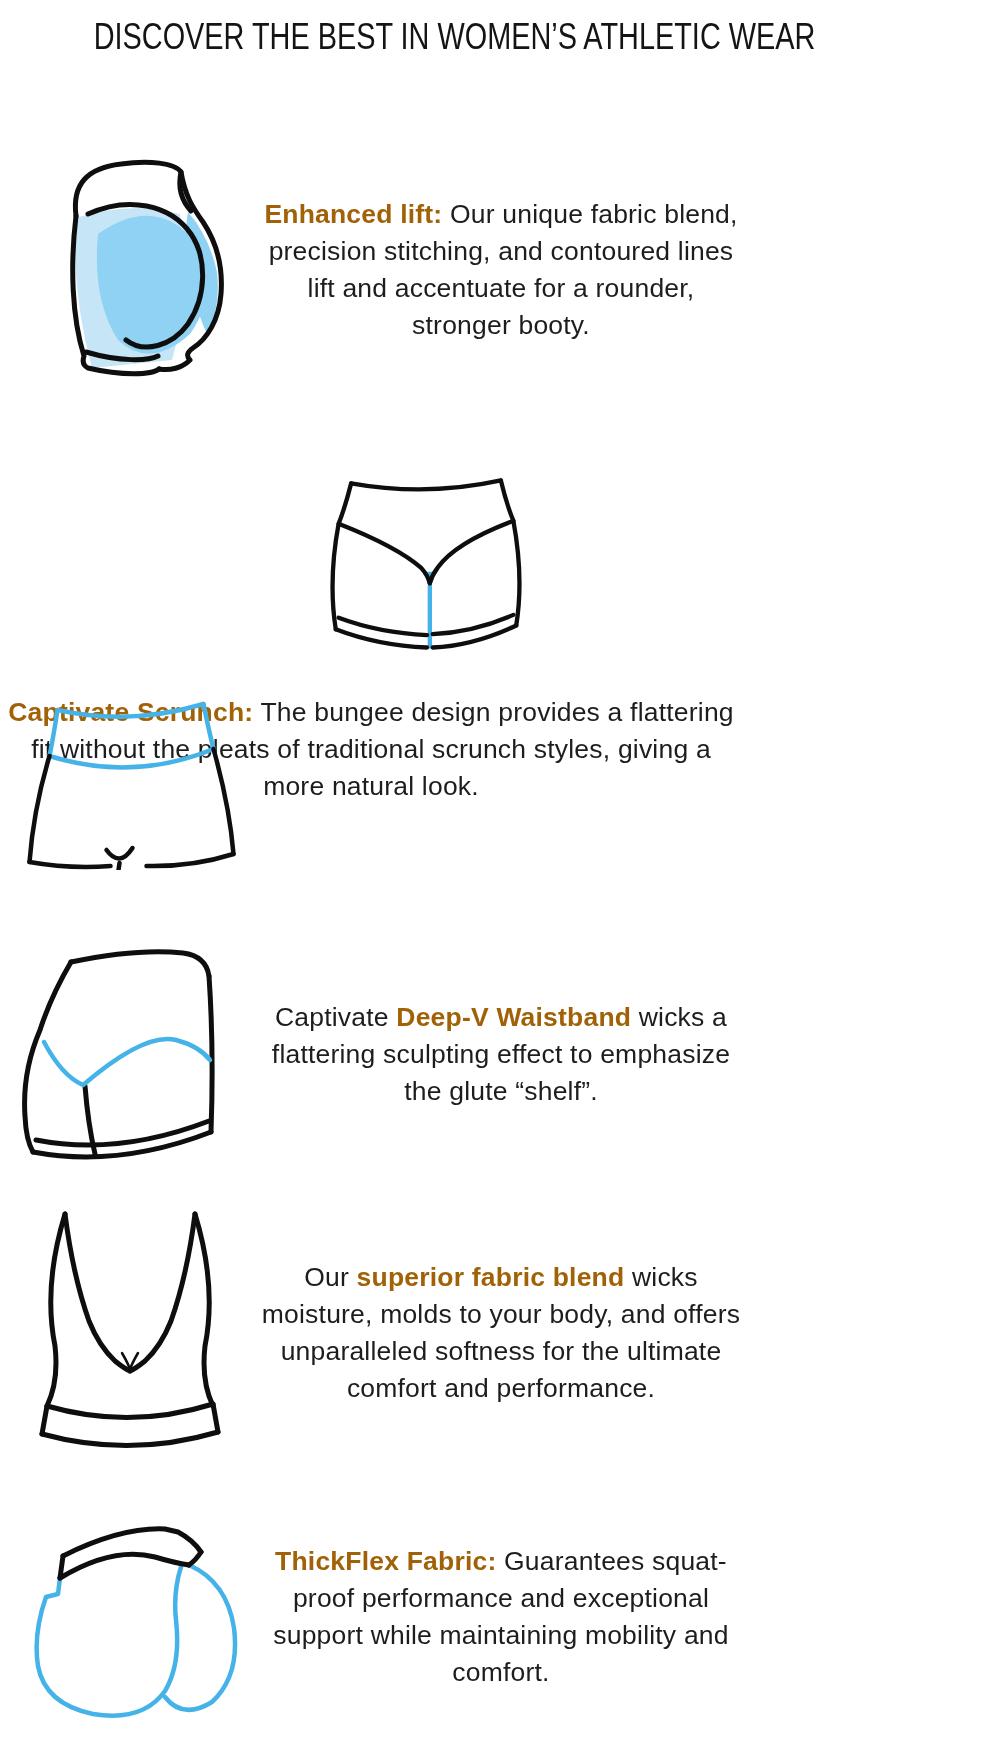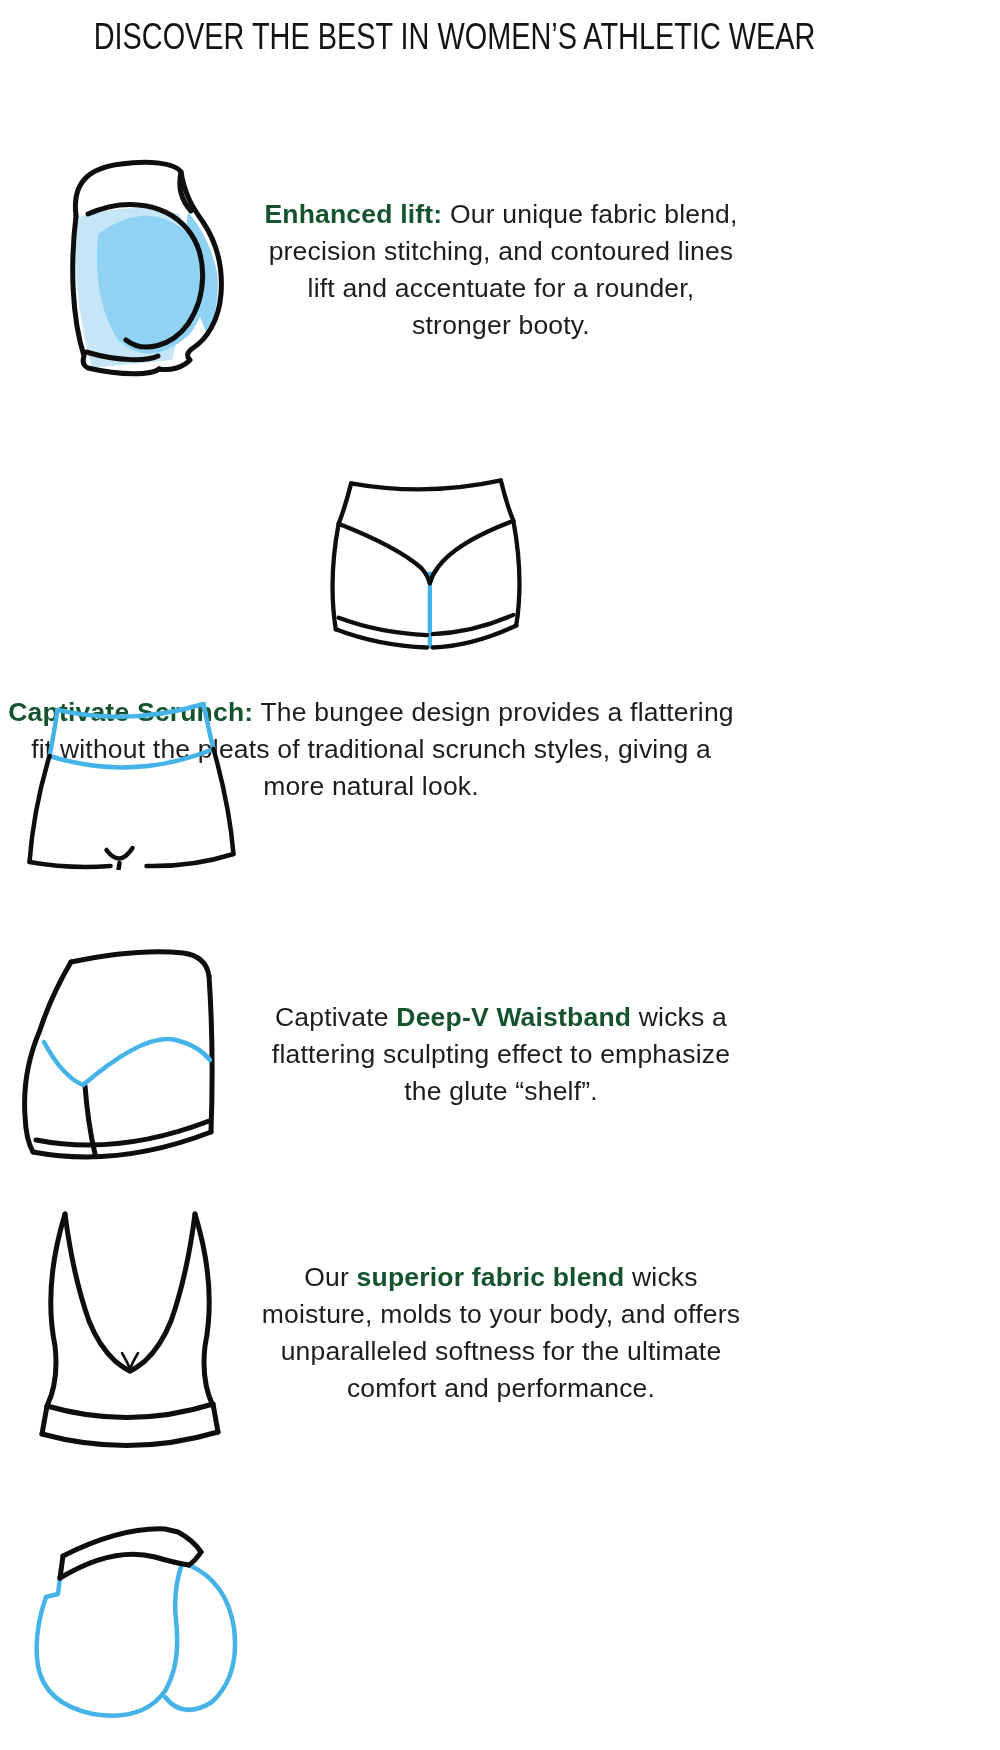--- a/index.html
+++ b/index.html
@@ -14,21 +14,21 @@
     text-align:center;font-size:37px;font-weight:400;color:#141414;
     letter-spacing:0px;transform:scaleX(0.78);transform-origin:50% 50%;
     white-space:nowrap;
   }
   .row{display:flex;align-items:center;}
   .icon-box{width:260px;flex:0 0 260px;display:flex;justify-content:center;align-items:center;}
   .feature-text{
     flex:1;margin:0;padding-right:110px;text-align:center;
     font-size:26.5px;line-height:37px;color:#1d1d1d;letter-spacing:0.2px;
   }
-  .feature-text b{font-weight:700;color:#14532d;}
+  .feature-text b{font-weight:700;color:#a16207;}
   .r1{margin-top:88px;height:240px;}
   .r2{margin-top:44px;height:196px;flex-direction:column;}
   .r3{margin-top:64px;height:176px;}
   .r4{margin-top:74px;height:220px;}
   .r5{margin-top:42px;height:253px;}
   .r6{margin-top:55px;height:205px;}
   svg{display:block;}
   .oline{fill:none;stroke:#0e0e0e;stroke-width:5;stroke-linecap:round;stroke-linejoin:round;}
   .oline-thin{fill:none;stroke:#0e0e0e;stroke-width:4.5;stroke-linecap:round;stroke-linejoin:round;}
   .bline{fill:none;stroke:#45b3e8;stroke-width:4.5;stroke-linecap:round;stroke-linejoin:round;}
@@ -132,15 +132,16 @@
     <div class="icon-box">
       <svg width="235" height="205" viewBox="0 0 235 205">
         <path class="bline" d="M47,64 L45,80 L33,83 Q20,120 25,152 Q32,190 80,200 Q130,208 152,177 Q168,150 163,106 Q160,78 168,53"></path>
         <path class="bline" d="M176,51 Q214,68 221,114 Q227,162 199,188 Q170,206 152,183"></path>
         <path class="oline" d="M50,42 Q108,13 152,15 L165,18 Q180,26 188,38"></path>
         <path class="oline" d="M50,42 L47,64"></path>
         <path class="oline" d="M47,64 Q100,32 142,43 Q162,49 176,51"></path>
         <path class="oline" d="M188,38 Q183,46 176,51"></path>
       </svg>
     </div>
+    <p class="feature-text"><b>ThickFlex Fabric:</b><span> Guarantees squat-proof performance and exceptional support while maintaining mobility and comfort.</span></p>
   </div>
 
 </div>
 
 </body></html>

